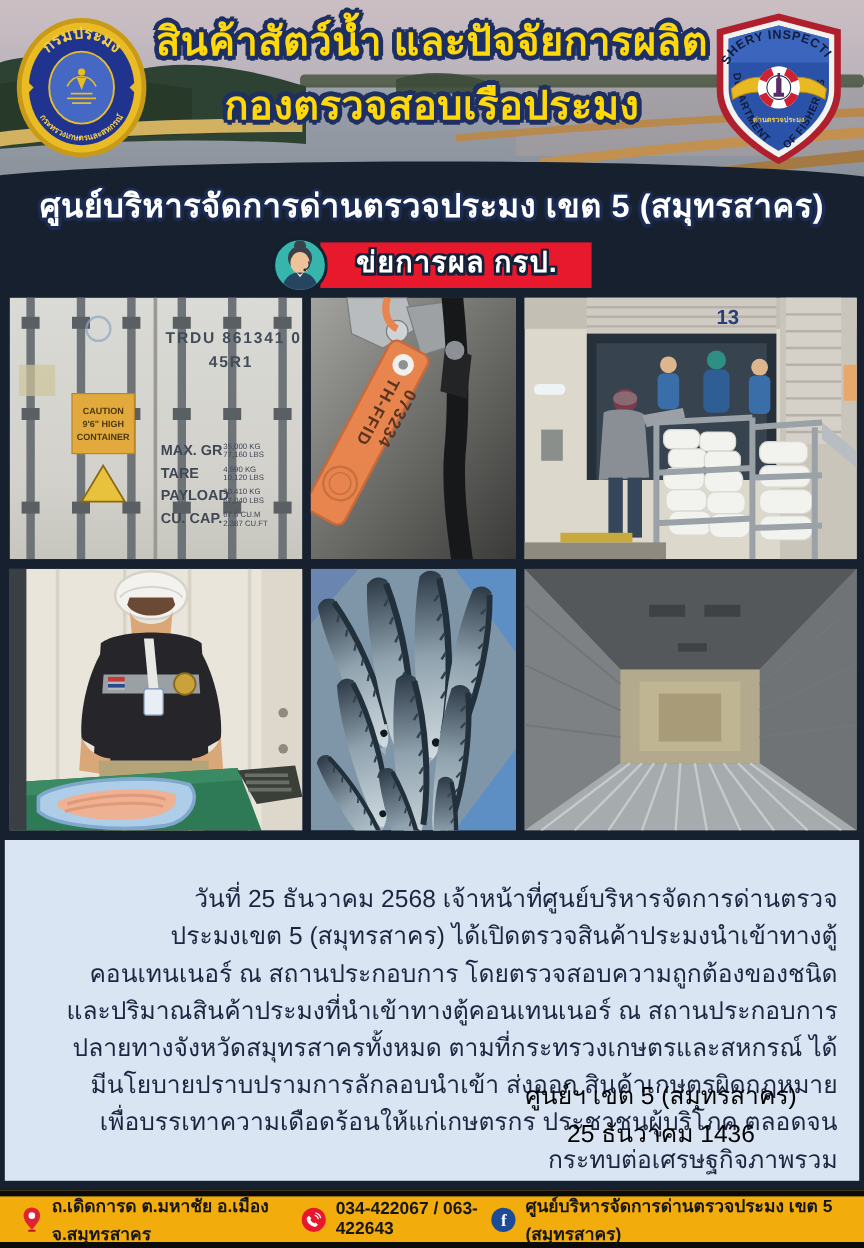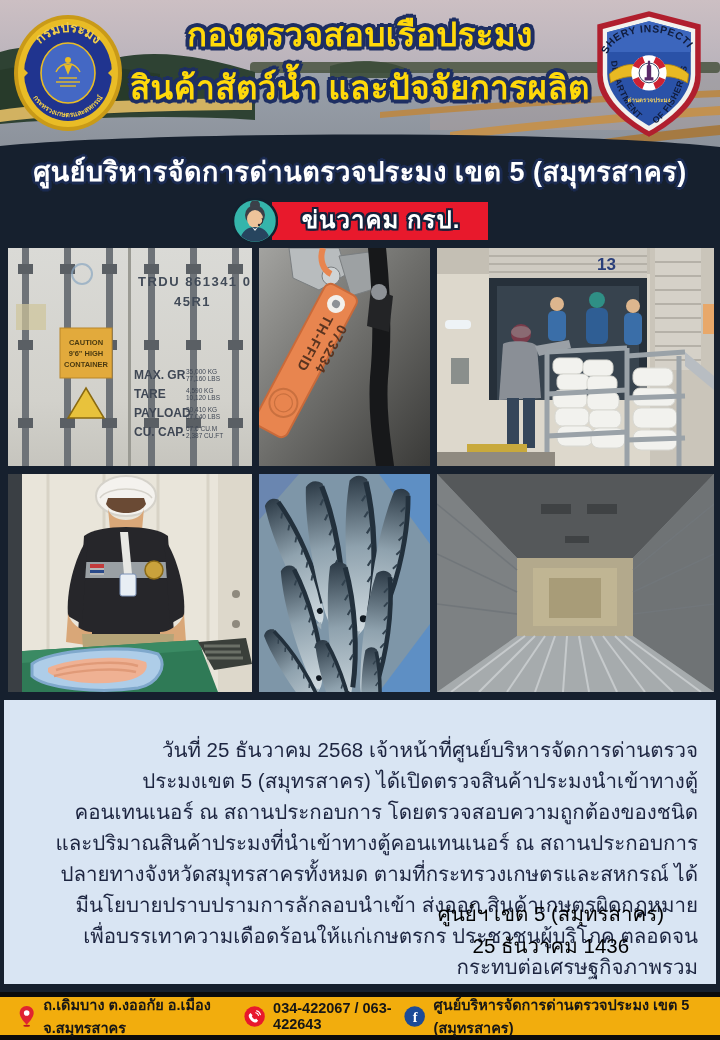--- a/index.html
+++ b/index.html
@@ -128,22 +128,22 @@
         <path d="M91,60 C80,50 66,49 58,55 L58,66 C68,60 79,62 90,68 Z" fill="#e8b923" stroke="#b88a10" stroke-width="0.8"></path>
         <circle cx="55" cy="59" r="16" fill="#ffffff"></circle>
         <circle cx="55" cy="59" r="13" fill="none" stroke="#cc2233" stroke-width="6" stroke-dasharray="10.2 10.2" transform="rotate(22 55 59)"></circle>
         <circle cx="55" cy="59" r="9" fill="#ffffff" stroke="#223355" stroke-width="0.8"></circle>
         <path d="M53,52 L57,52 L57,63 L53,63 Z M51,63 L59,63 L59,66 L51,66 Z M54,48 L56,48 L56,52 L54,52 Z" fill="#5a2a6a"></path>
       </g>
       <text x="55" y="85" font-size="5.5" font-weight="bold" fill="#f0d060" text-anchor="middle" font-family="Liberation Sans, sans-serif">ด่านตรวจประมง</text>
     </svg>
 
     <div class="hero-title">
+      <div class="line">สินค้าสัตว์น้ำ และปัจจัยการผลิต</div>
       <div class="line">กองตรวจสอบเรือประมง</div>
-      <div class="line">สินค้าสัตว์น้ำ และปัจจัยการผลิต</div>
     </div>
 
     <div class="subtitle">ศูนย์บริหารจัดการด่านตรวจประมง เขต 5 (สมุทรสาคร)</div>
   </div>
 
   <div class="news-row">
     <svg class="news-avatar" viewBox="0 0 46 46">
       <circle cx="23" cy="23" r="22" fill="#35b5ab" stroke="#13202e" stroke-width="2.5"></circle>
       <clipPath id="avClip">
           <circle cx="23" cy="23" r="20.5"></circle>
@@ -152,21 +152,21 @@
         <circle cx="23" cy="7" r="5" fill="#3b4049"></circle>
         <circle cx="23" cy="17" r="10" fill="#3b4049"></circle>
         <ellipse cx="23" cy="21" rx="8" ry="9" fill="#eec39a"></ellipse>
         <path d="M14,19 A9,8 0 0 1 32,19 L32,15 A10,9 0 0 0 14,15 Z" fill="#3b4049"></path>
         <path d="M7,46 C9,33 15,29 23,29 C31,29 37,33 39,46 Z" fill="#27455f"></path>
         <path d="M20,29 L23,33 L26,29 L23,31 Z" fill="#f2f2f2"></path>
         <path d="M30,20 C32,23 30,26 27,27" fill="none" stroke="#2a2f38" stroke-width="1.2"></path>
         <circle cx="27" cy="27" r="1.2" fill="#2a2f38"></circle>
       </g>
     </svg>
-    <div class="news-pill">ข่นวาคม กรป.</div>
+    <div class="news-pill">ข่ยการผล กรป.</div>
   </div>
 
   <div class="photo-grid">
 
     <svg viewBox="0 0 244 218" preserveAspectRatio="none">
       <defs>
           <linearGradient id="doorG" x1="0" y1="0" x2="0" y2="1">
         <stop offset="0" stop-color="#dadad6"></stop>
             <stop offset="0.7" stop-color="#d2d1cb"></stop>
             <stop offset="1" stop-color="#c6c5be"></stop>
@@ -441,21 +441,21 @@
     </div>
   </div>
 
   <div class="footer">
     <div class="footer-item">
       <svg width="22" height="28" viewBox="0 0 26 32">
         <path d="M13,1 C7,1 2.5,5.5 2.5,11.5 C2.5,19 13,29 13,29 C13,29 23.5,19 23.5,11.5 C23.5,5.5 19,1 13,1 Z" fill="#e02330"></path>
         <circle cx="13" cy="11.5" r="4.2" fill="#ffffff"></circle>
         <ellipse cx="13" cy="30.5" rx="5" ry="1.5" fill="#c01822"></ellipse>
       </svg>
-      <span>ถ.เดิมบาง ต.งออกัย อ.เมือง จ.สมุทรสาคร</span>
+      <span>ถ.เดิดการด ต.มหาชัย อ.เมือง จ.สมุทรสาคร</span>
     </div>
     <div class="footer-item">
       <svg width="27" height="27" viewBox="0 0 28 28">
         <circle cx="14" cy="14" r="13.5" fill="#e8182c"></circle>
         <path d="M9.2,18.8 C6.4,16 5.4,12.6 6.9,11.1 L8.6,9.4 L11.4,12.2 L10.3,13.4 C10.4,14.3 11,15.3 11.9,16.2 C12.8,17.1 13.8,17.7 14.7,17.8 L15.9,16.7 L18.7,19.5 L17,21.2 C15.5,22.7 12,21.6 9.2,18.8 Z" fill="#ffffff"></path>
         <path d="M15.5,9 C17.2,9.4 18.7,10.9 19.1,12.6 M16.5,6.5 C19.2,7.1 21,8.9 21.6,11.6" stroke="#ffffff" stroke-width="1.5" fill="none" stroke-linecap="round"></path>
       </svg>
       <span>034-422067 / 063-422643</span>
     </div>
     <div class="footer-item">

